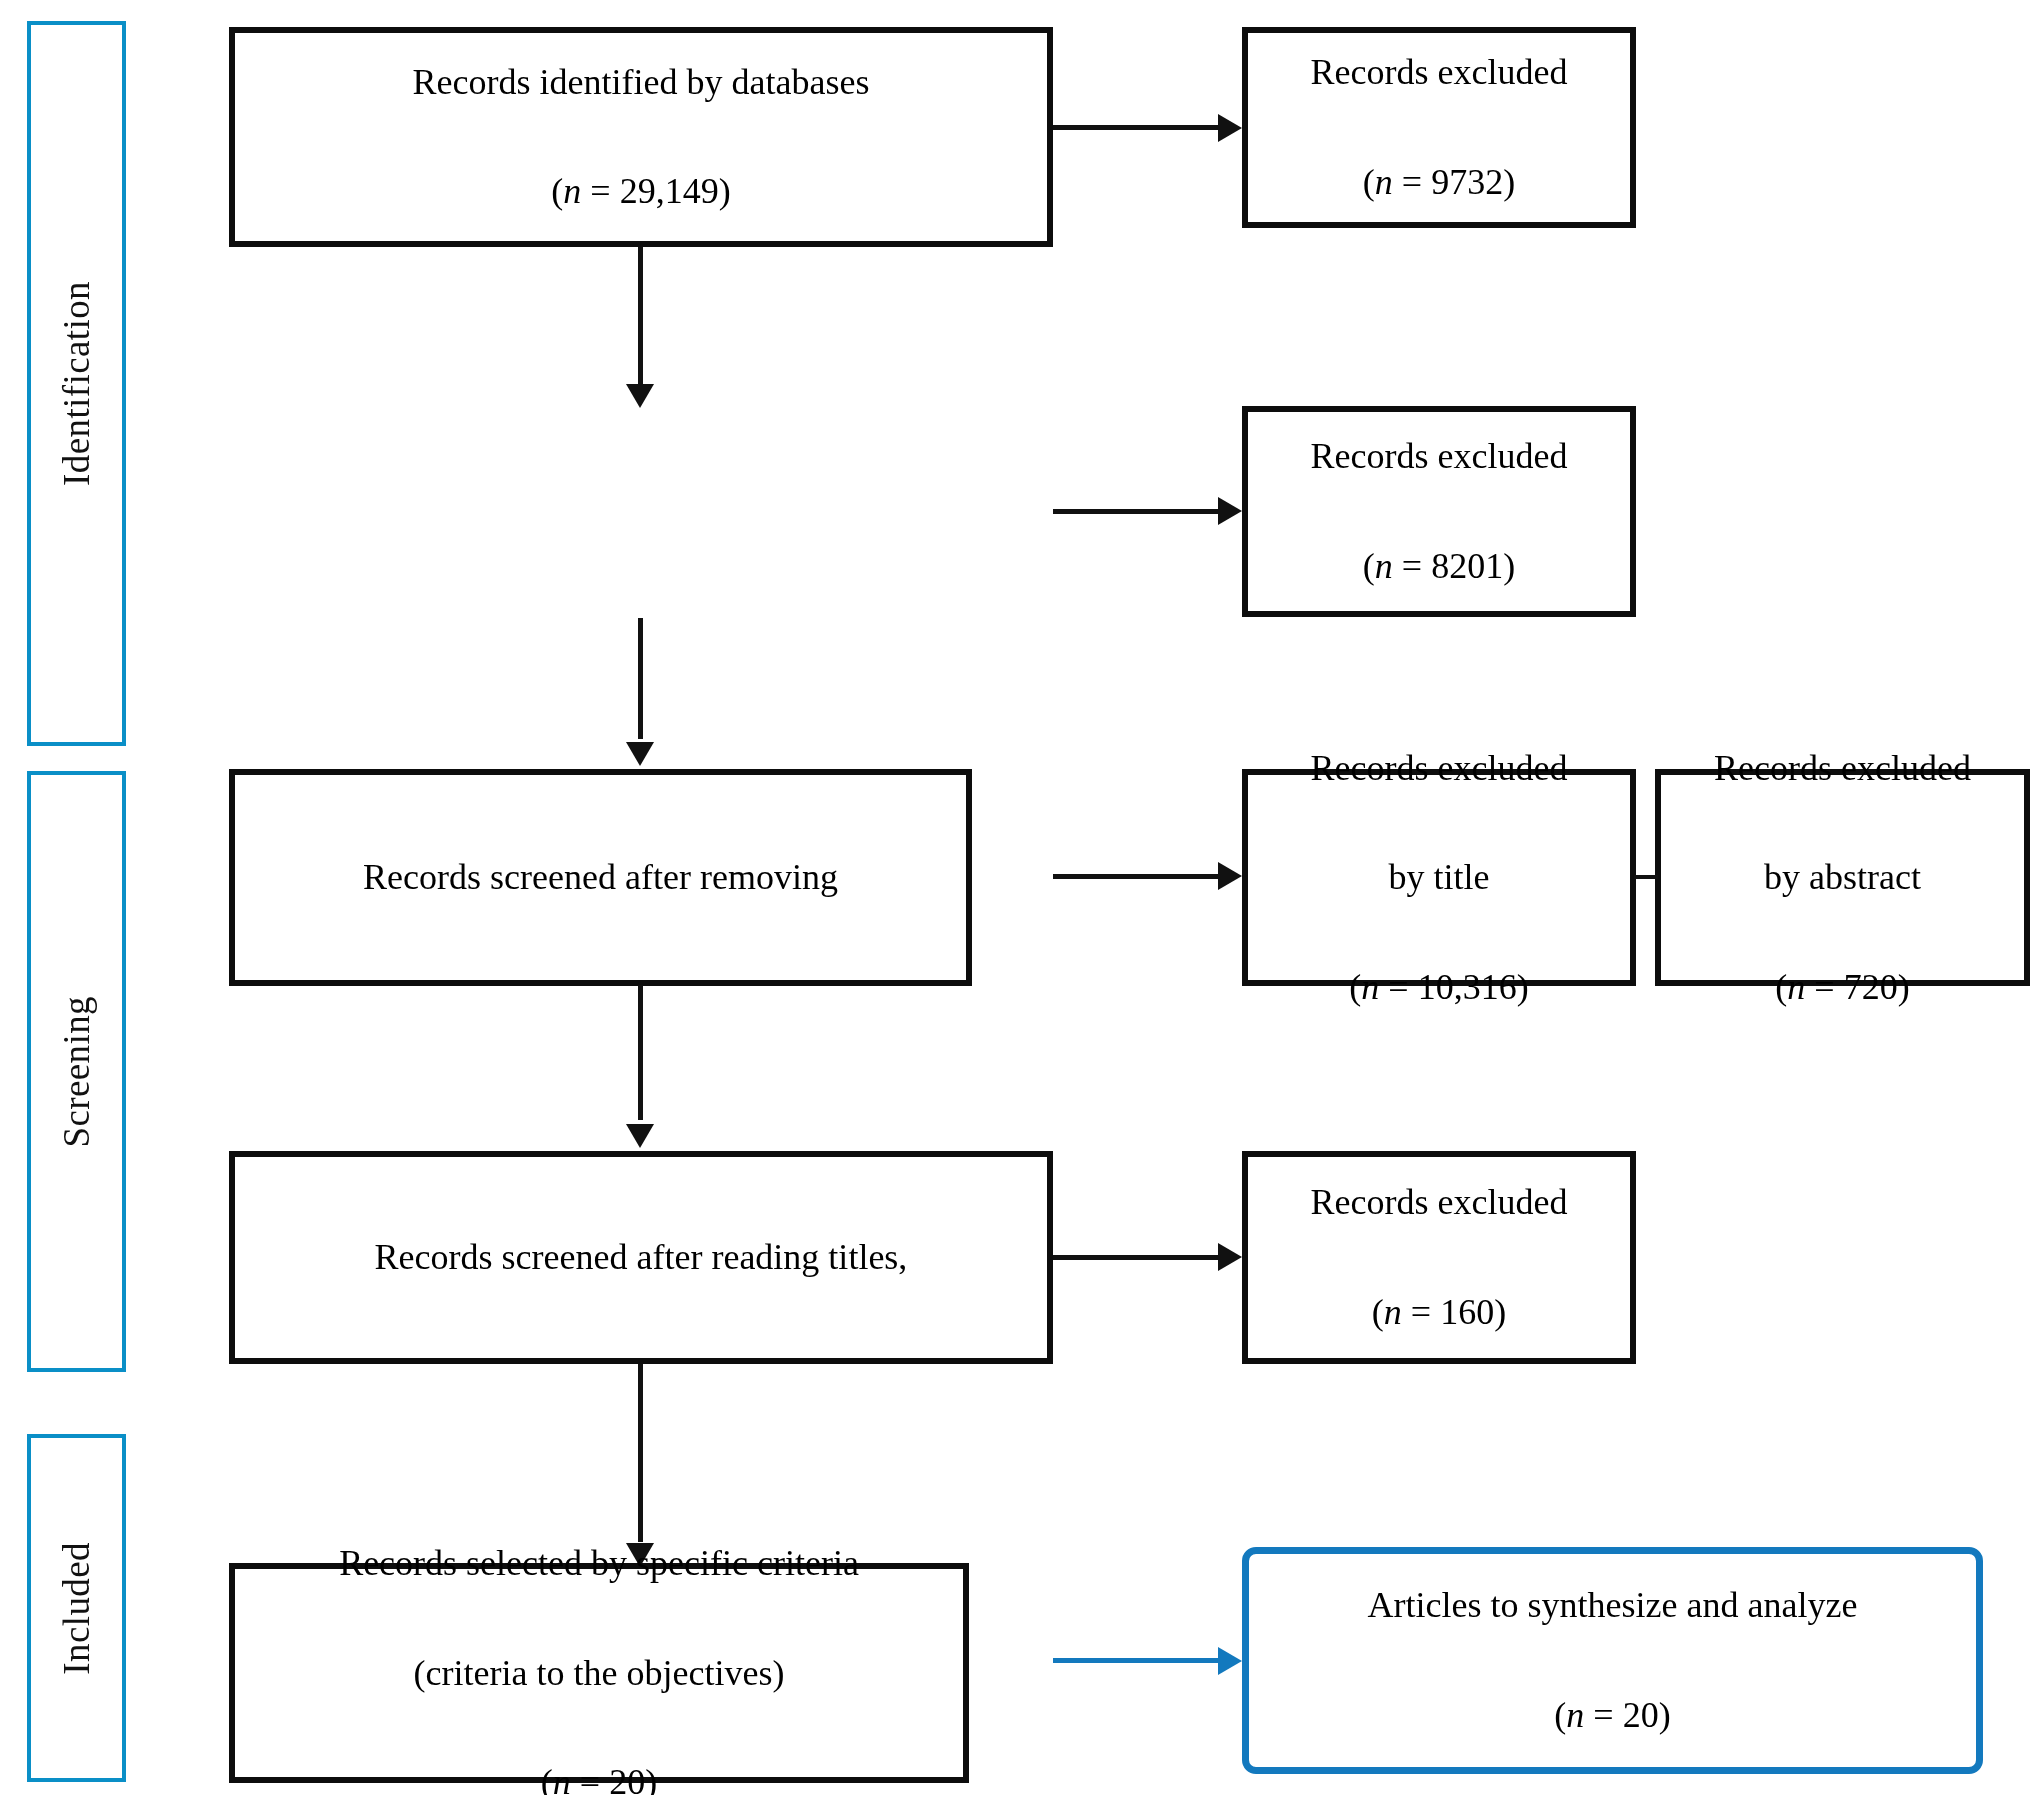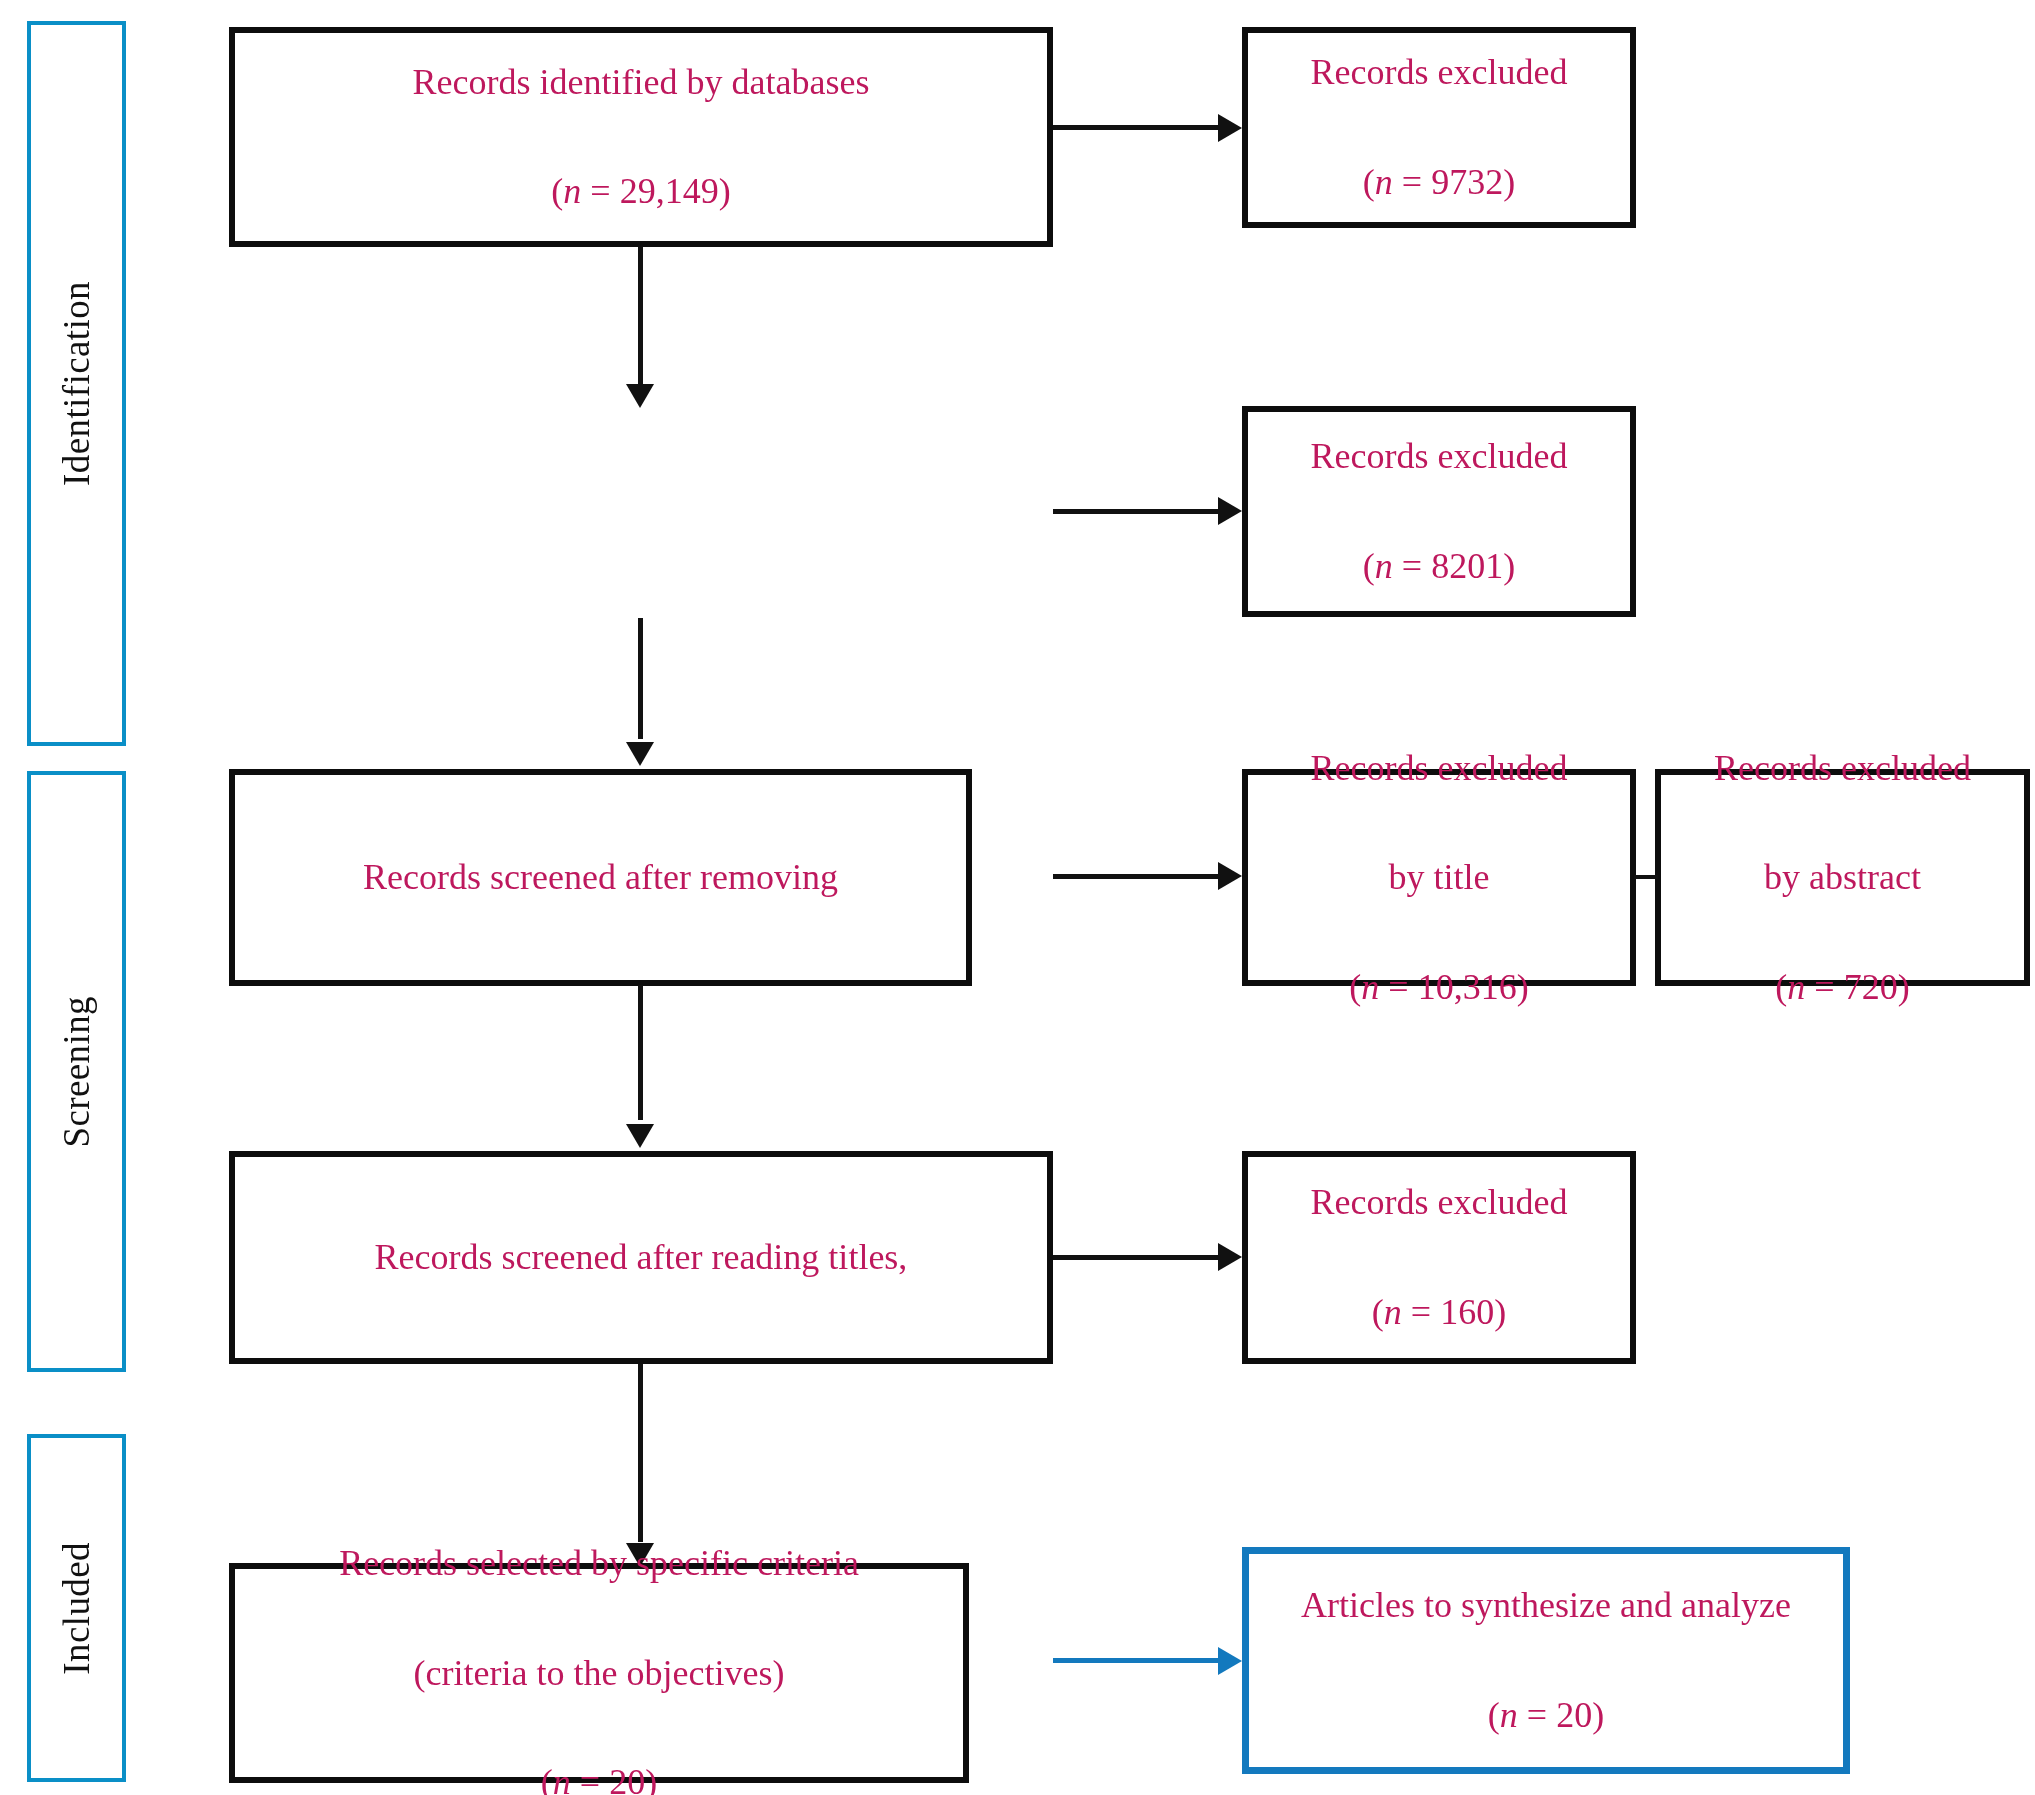--- a/index.html
+++ b/index.html
@@ -50,21 +50,21 @@
     text-align: center;
     padding: 4.3px 12.8px;
   }
   .node.accent {
     border-color: var(--accent, #1379be);
     border-width: 7.8px;
   }
   .node-text {
     font-size: 36px;
     line-height: 1.52;
-    color: #be185d;
+    color: #000000;
     white-space: pre-line;
   }
   .node-text .it { font-style: italic; }
 
   
   .conn {
     position: absolute;
     background: #111111;
   }
   .conn.accent { background: var(--accent, #1379be); }
@@ -189,21 +189,21 @@
   <div class="arrow-head arrow-down" style="left:626px; top:1543px;"></div>
 
   <div class="node" style="left: 229px; top: 1563px; width: 740px; height: 220px; border-color: rgb(13, 13, 13);">
     <div class="node-text">
       <div>Records selected by specific criteria</div>
       <div>(criteria to the objectives)</div>
       <div>(<span class="it">n</span> = 20)</div>
     </div>
   </div>
 
-  <div class="node accent" style="left: 1242px; top: 1547px; width: 608px; height: 227px; border-color: rgb(19, 121, 190);">
+  <div class="node accent" style="left: 1242px; top: 1547px; width: 741px; height: 227px; border-color: rgb(19, 121, 190); border-radius: 14px;">
     <div class="node-text">
       <div>Articles to synthesize and analyze</div>
       <div>(<span class="it">n</span> = 20)</div>
     </div>
   </div>
 
   <div class="conn accent" style="left: 1053px; top: 1658px; width: 166px; height: 5px; background: rgb(19, 121, 190);"></div>
   <div class="arrow-head arrow-right accent" style="left: 1218px; top: 1647px; border-left-color: rgb(19, 121, 190);"></div>
 
 </div>

